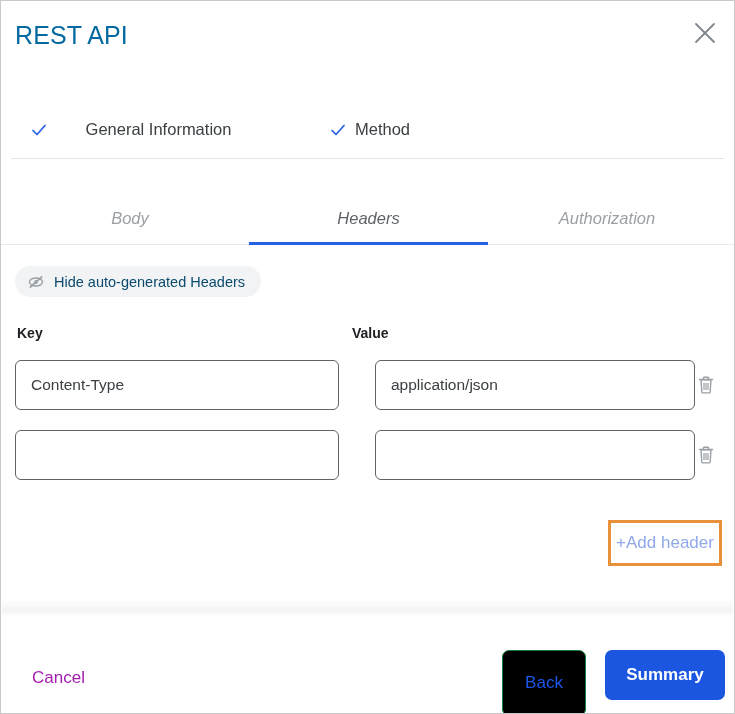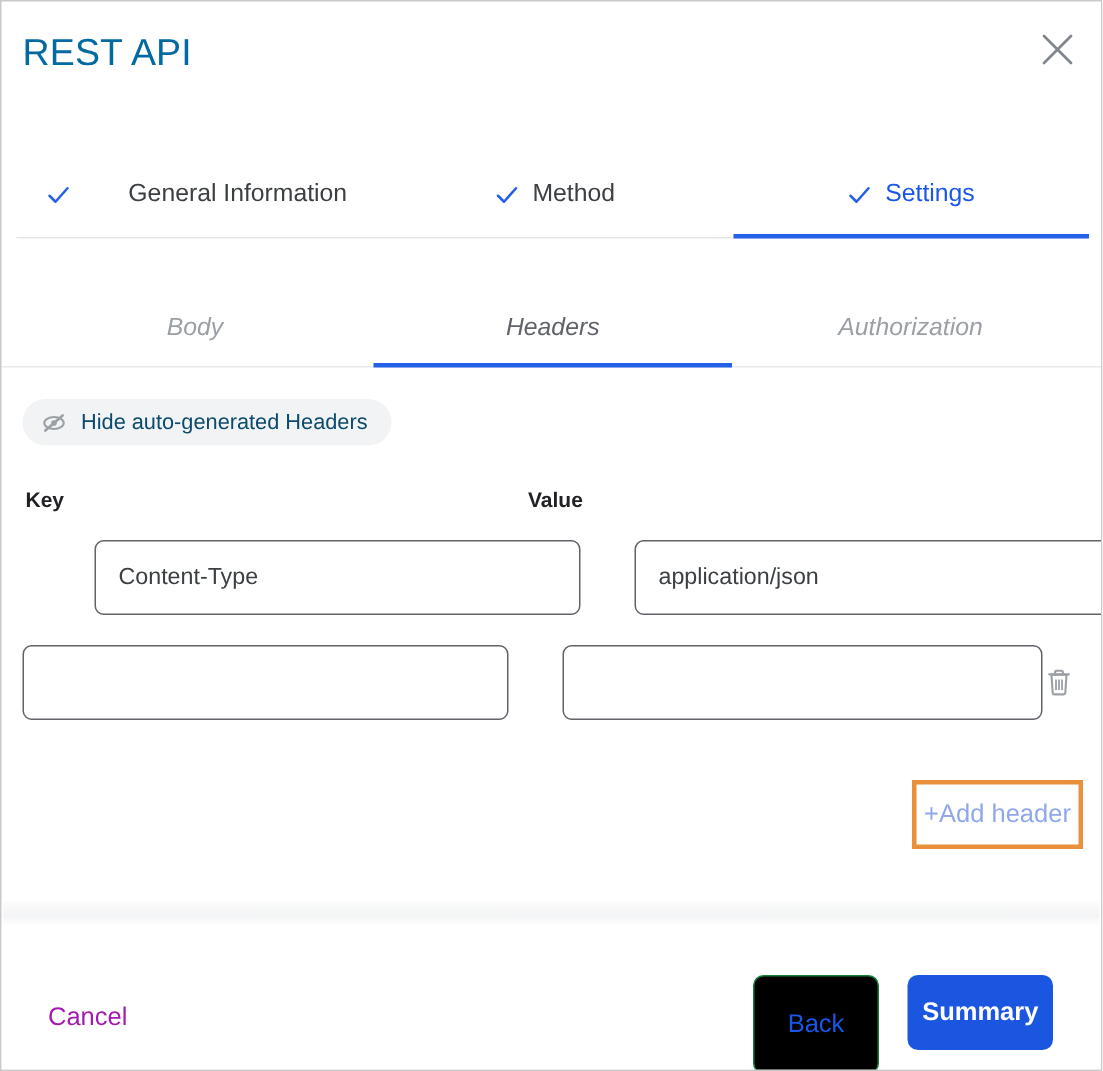--- a/index.html
+++ b/index.html
@@ -149,21 +149,21 @@
     top: 324px;
     font-size: 14px;
     font-weight: bold;
     color: #202124;
   }
   .col-head.key { left: 16px; }
   .col-head.value { left: 351px; }
 
   
   .row { position: absolute; left: 0; right: 0; height: 50px; }
-  .row.r0 { top: 359px; margin-left: 48px; }
+  .row.r0 { top: 359px; }
   .row.r1 { top: 429px; }
 
   .field {
     position: absolute;
     top: 0;
     height: 50px;
     border: 1px solid #5f6368;
     border-radius: 6px;
     box-sizing: border-box;
     background: #ffffff;
@@ -251,21 +251,21 @@
     font-family: "Liberation Sans", sans-serif;
     cursor: pointer;
     display: flex;
     align-items: center;
     justify-content: center;
   }
   .summary-btn {
     position: absolute;
     left: 604px;
     top: 33px;
-    width: 97px;
+    width: 120px;
     height: 50px;
     border: none;
     border-radius: 7px;
     background: #1a56e0;
     color: #ffffff;
     font-size: 17px;
     font-weight: bold;
     font-family: "Liberation Sans", sans-serif;
     cursor: pointer;
     display: flex;
@@ -300,28 +300,20 @@
 
     <div class="step s1">
       <span class="chk">
         <svg width="16" height="16" viewBox="0 0 16 16" aria-hidden="true">
           <polyline points="2,8.5 6,12.5 14,3.5" fill="none" stroke="#2560e8" stroke-width="1.7" stroke-linecap="round" stroke-linejoin="round"></polyline>
         </svg>
       </span>
       <span>Method</span>
     </div>
 
-    <div class="step s2 active">
-      <span class="chk">
-        <svg width="16" height="16" viewBox="0 0 16 16" aria-hidden="true">
-          <polyline points="2,8.5 6,12.5 14,3.5" fill="none" stroke="#2560e8" stroke-width="1.7" stroke-linecap="round" stroke-linejoin="round"></polyline>
-        </svg>
-      </span>
-      <span>Settings</span>
-    </div>
 
   </div>
 
   <div class="subtabs">
     <div class="subtab t0">Body</div>
     <div class="subtab t1 active">Headers</div>
     <div class="subtab t2">Authorization</div>
   </div>
 
   <div class="chip">

